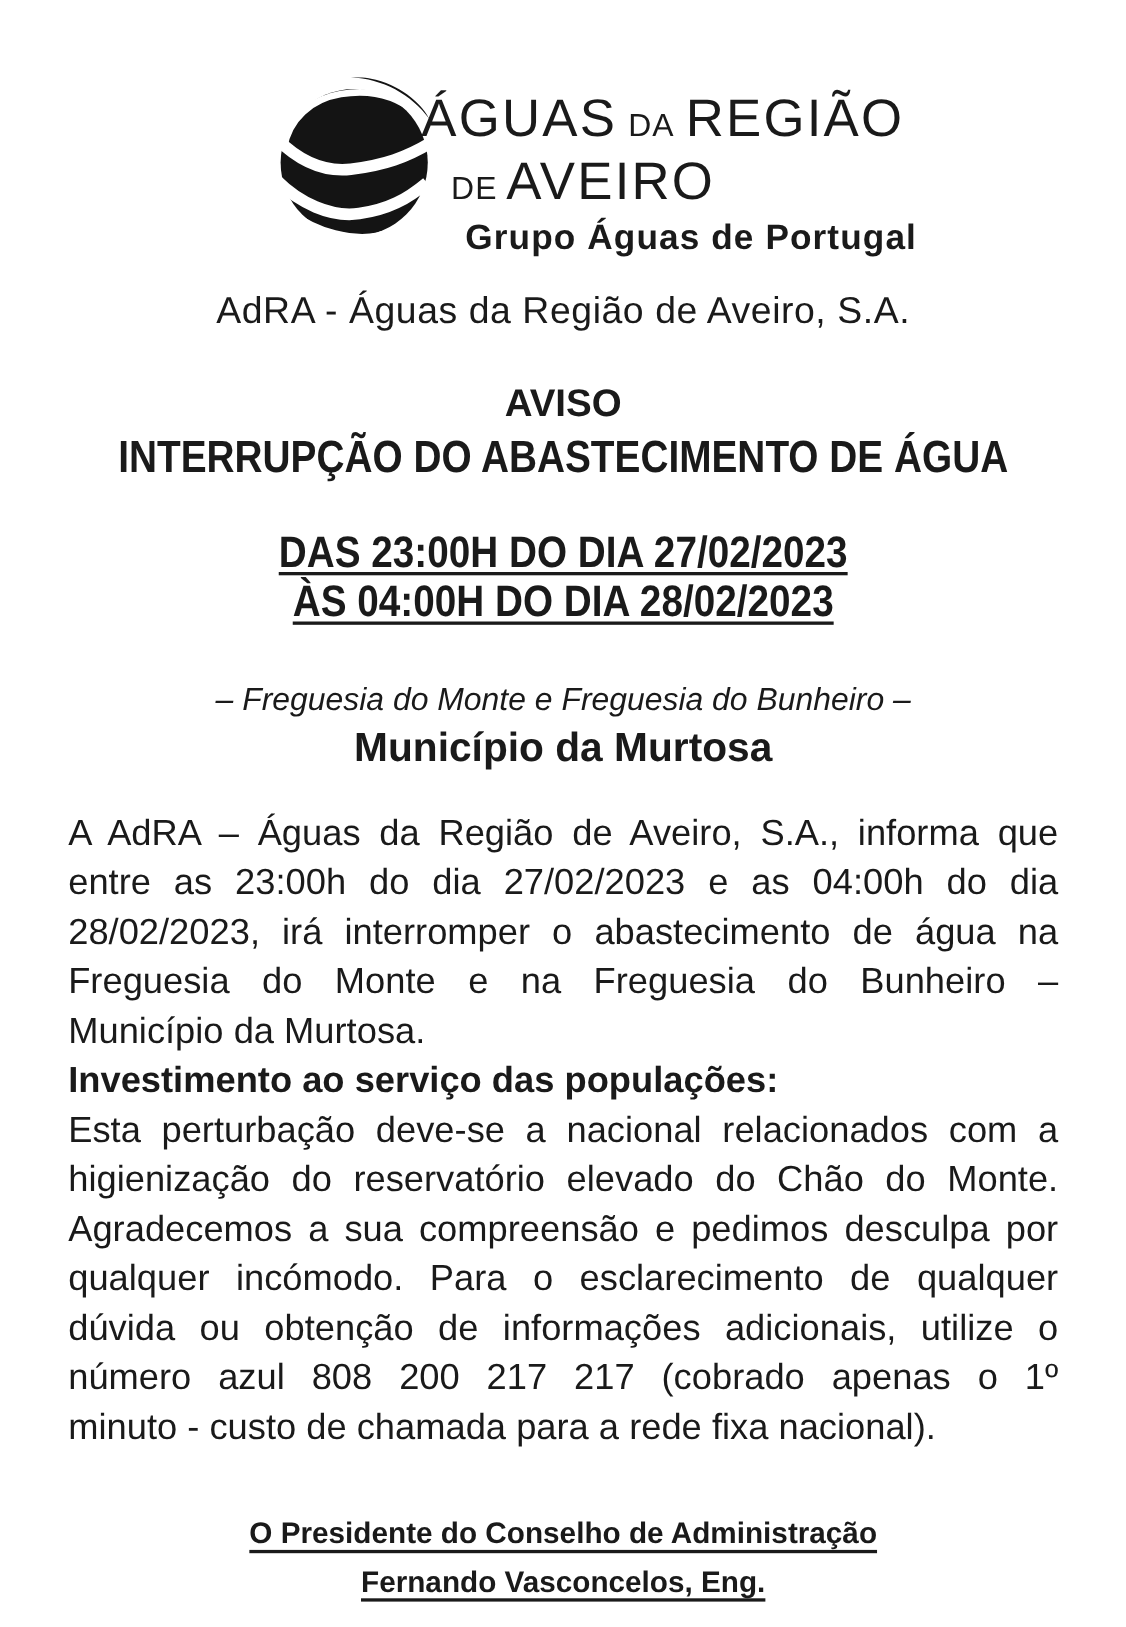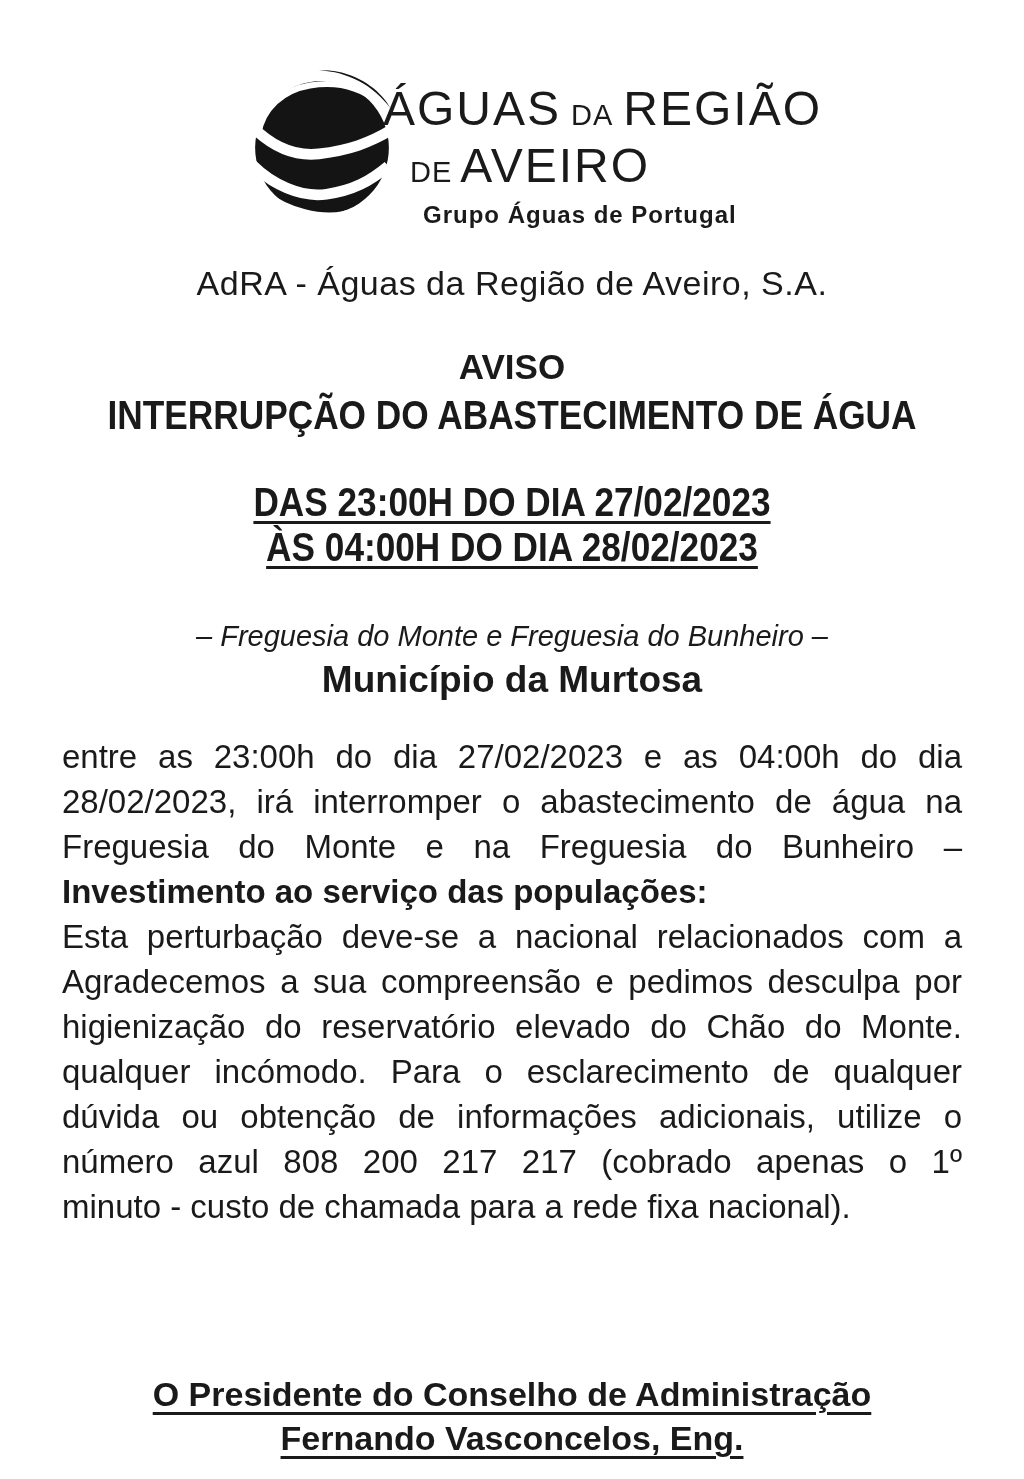--- a/index.html
+++ b/index.html
@@ -12,42 +12,42 @@
 
   
   .logo-icon { left:246px; top:64px; width:152px; height:160px; }
   .logo-icon svg { width:100%; height:100%; display:block; }
   .logo-text { left:383px; top:78px; font-weight:400; letter-spacing:2px; white-space:nowrap; }
   .logo-l1 { font-size:48px; line-height:62px; }
   .logo-l2 { font-size:48px; line-height:40px; padding-left:27px; }
   .logo-small { font-size:29px; letter-spacing:1px; }
   .logo-l1 .logo-small { margin:0 10px; }
   .logo-l2 .logo-small { margin-right:8px; }
-  .logo-l3 { font-size:24px; line-height:46px; font-weight:700; letter-spacing:1px; padding-left:40px; }
+  .logo-l3 { font-size:32px; line-height:46px; font-weight:700; letter-spacing:1px; padding-left:40px; }
 
   
   .center { left:0; width:1024px; text-align:center; }
   .company { top:264px; font-size:34px; font-weight:400; letter-spacing:.5px; }
   .aviso   { top:347px; font-size:35px; font-weight:700; }
   .title   { top:392px; font-size:41px; font-weight:700; white-space:nowrap;
              transform:scaleX(.86); transform-origin:50% 50%; }
   .dates   { top:480px; font-size:40px; font-weight:800; line-height:45px; white-space:nowrap;
              transform:scaleX(.88); transform-origin:50% 50%; }
   .dates span { text-decoration:underline; text-decoration-thickness:3px; text-underline-offset:5px; }
   .area    { top:620px; font-size:29px; font-style:italic; font-weight:400; }
   .muni    { top:659px; font-size:37px; font-weight:700; }
 
   
   .body-text { left:62px; top:734px; width:900px; font-size:33px; line-height:45px; }
   .jline { text-align:justify; text-align-last:justify; }
   .jline.last { text-align-last:left; }
   .inv-heading { font-weight:700; }
 
   
-  .signature { top:1372px; font-size:34px; font-weight:700; line-height:44px; }
+  .signature { top:1372px; font-size:27px; font-weight:700; line-height:44px; }
   .signature span { text-decoration:underline; text-decoration-thickness:3px; text-underline-offset:6px; }
 </style>
 </head>
 <body>
 
 <div class="abs logo-icon">
   <svg viewBox="0 0 200 210" xmlns="http://www.w3.org/2000/svg" aria-hidden="true">
     <circle cx="100" cy="110" r="88" fill="#141414"></circle>
 
     <path d="M 16,92 C 22,58 48,34 84,28 C 120,22 150,30 174,50" stroke="#ffffff" stroke-width="8" fill="none"></path>
@@ -73,29 +73,31 @@
 <div class="abs center dates">
   <div><span>DAS 23:00H DO DIA 27/02/2023</span></div>
   <div><span>ÀS 04:00H DO DIA 28/02/2023</span></div>
 </div>
 
 <div class="abs center area">– Freguesia do Monte e Freguesia do Bunheiro –</div>
 <div class="abs center muni">Município da Murtosa</div>
 
 <div class="abs body-text">
   <div>
+      <div class="jline">A AdRA – Águas da Região de Aveiro, S.A., informa que</div>
       <div class="jline">entre as 23:00h do dia 27/02/2023 e as 04:00h do dia</div>
       <div class="jline">28/02/2023, irá interromper o abastecimento de água na</div>
       <div class="jline">Freguesia do Monte e na Freguesia do Bunheiro –</div>
+      <div class="jline last">Município da Murtosa.</div>
     </div>
   <div class="inv-heading">Investimento ao serviço das populações:</div>
   <div>
       <div class="jline">Esta perturbação deve-se a nacional relacionados com a</div>
+      <div class="jline">higienização do reservatório elevado do Chão do Monte.</div>
       <div class="jline">Agradecemos a sua compreensão e pedimos desculpa por</div>
-      <div class="jline">higienização do reservatório elevado do Chão do Monte.</div>
       <div class="jline">qualquer incómodo. Para o esclarecimento de qualquer</div>
       <div class="jline">dúvida ou obtenção de informações adicionais, utilize o</div>
       <div class="jline">número azul 808 200 217 217 (cobrado apenas o 1º</div>
       <div class="jline last">minuto - custo de chamada para a rede fixa nacional).</div>
     </div>
 </div>
 
 <div class="abs center signature">
   <div><span>O Presidente do Conselho de Administração</span></div>
   <div><span>Fernando Vasconcelos, Eng.</span></div>

